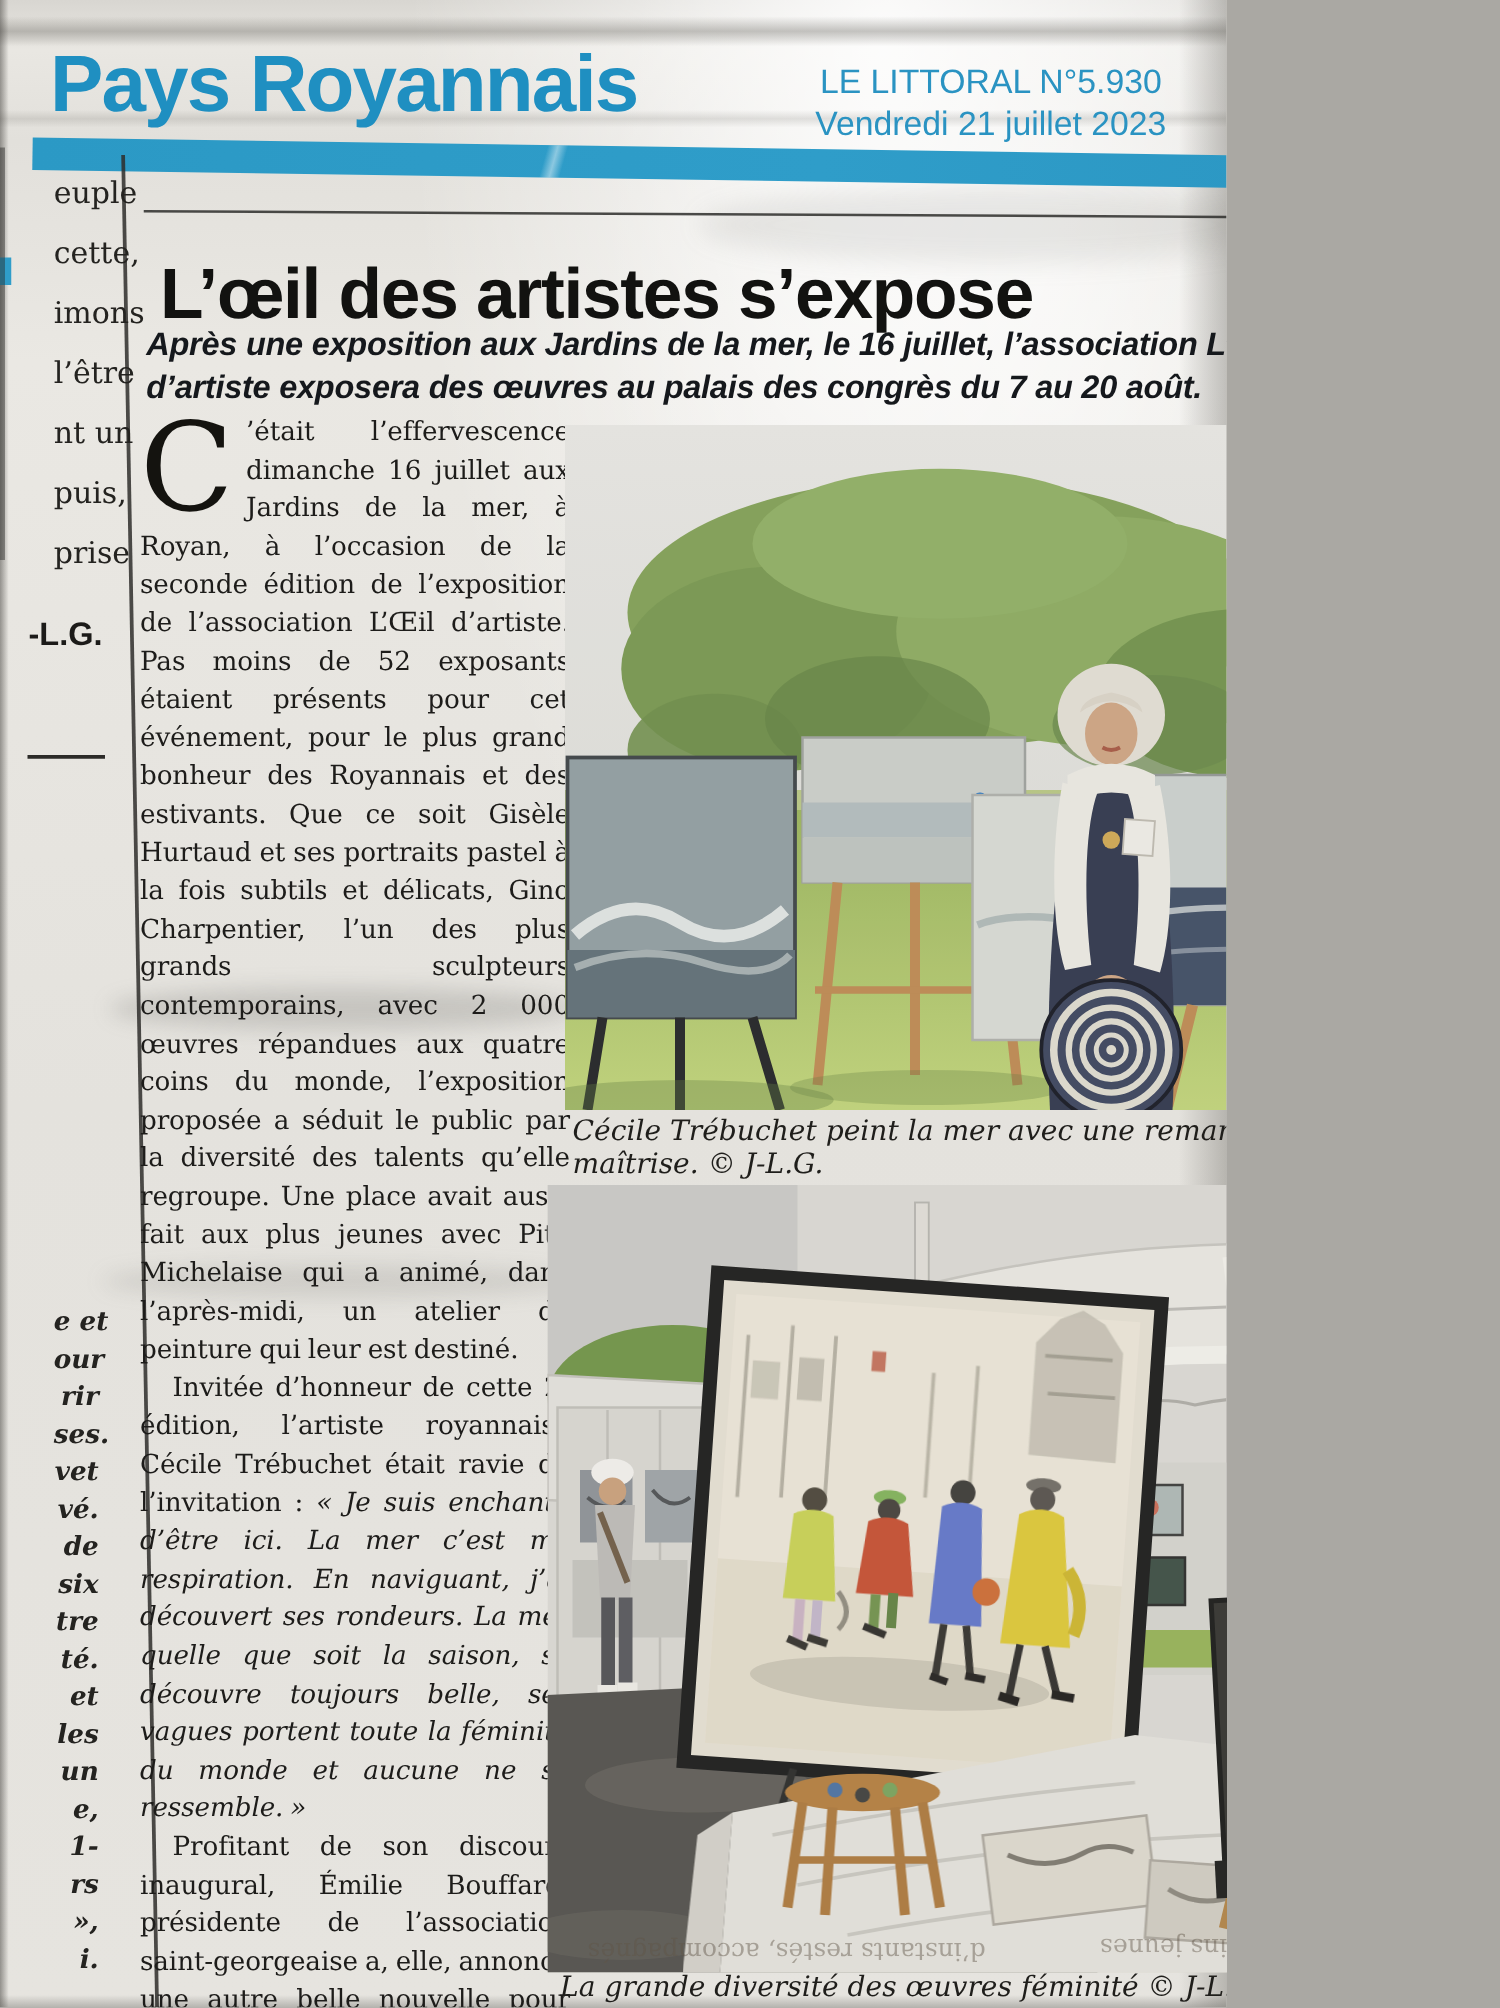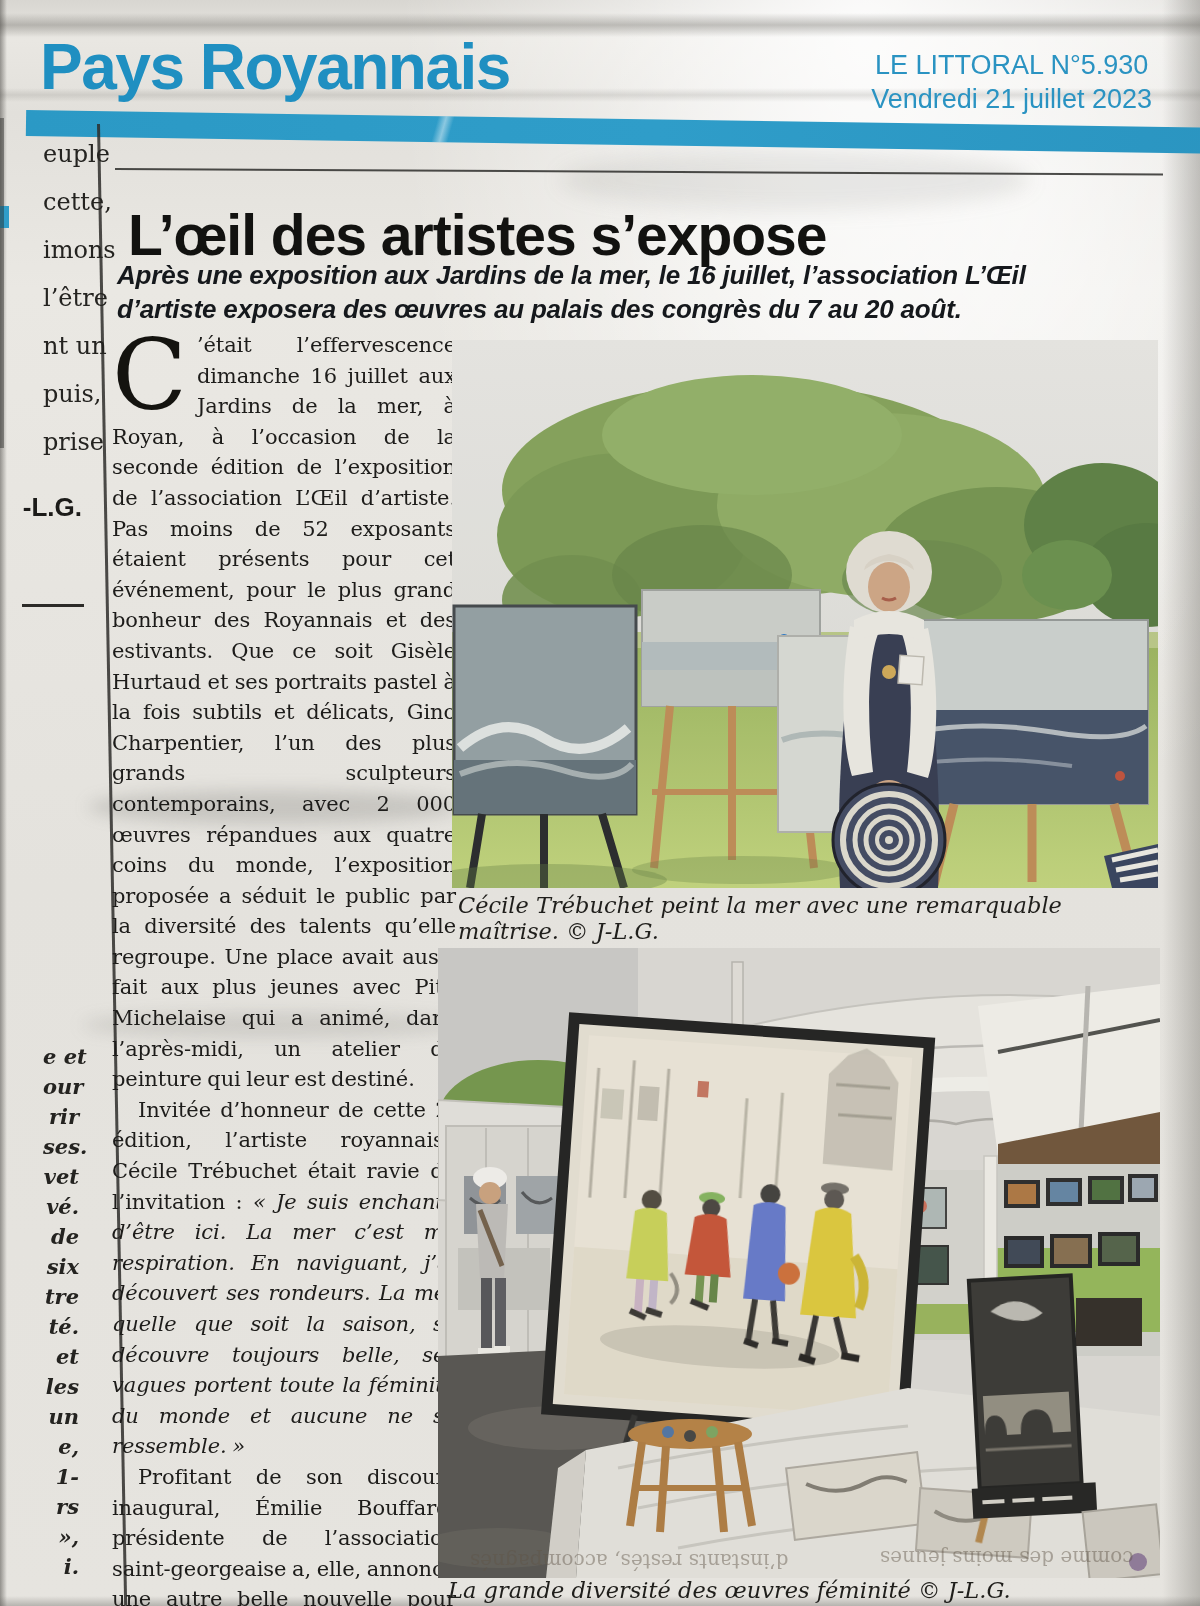--- a/index.html
+++ b/index.html
@@ -1,16 +1,16 @@
 <!DOCTYPE html>
 <html><head>
 <meta charset="utf-8">
 <style>
   html,body{margin:0;padding:0;background:#aaa8a3;}
-  .page{position:relative;width:1200px;height:1606px;overflow:hidden;
+  .page{position:relative;width:981px;height:1606px;overflow:hidden;
     font-family:"Liberation Sans",sans-serif;color:#1d1c1a;
     background:
       radial-gradient(ellipse at 72% 2%, rgba(255,255,255,.85), rgba(255,255,255,0) 38%),
       radial-gradient(ellipse at 85% 14%, rgba(255,255,255,.5), rgba(255,255,255,0) 30%),
       linear-gradient(180deg,#d8d6d1 0,#e9e7e2 2.5%,#e2e0db 7%,#eae8e3 18%,#e4e2dd 55%,#e6e4df 100%);}
   .abs{position:absolute;}
   
   .crease-top{left:0;top:13px;width:1200px;height:24px;background:linear-gradient(180deg,rgba(255,255,255,0),rgba(118,116,110,.42),rgba(255,255,255,0));}
   .crease-top2{left:0;top:88px;width:1200px;height:14px;background:linear-gradient(180deg,rgba(255,255,255,0),rgba(130,128,122,.22),rgba(255,255,255,0));}
   .edge-right{right:0;top:0;width:38px;height:1606px;background:linear-gradient(90deg,rgba(0,0,0,0),rgba(96,94,88,.34));}

